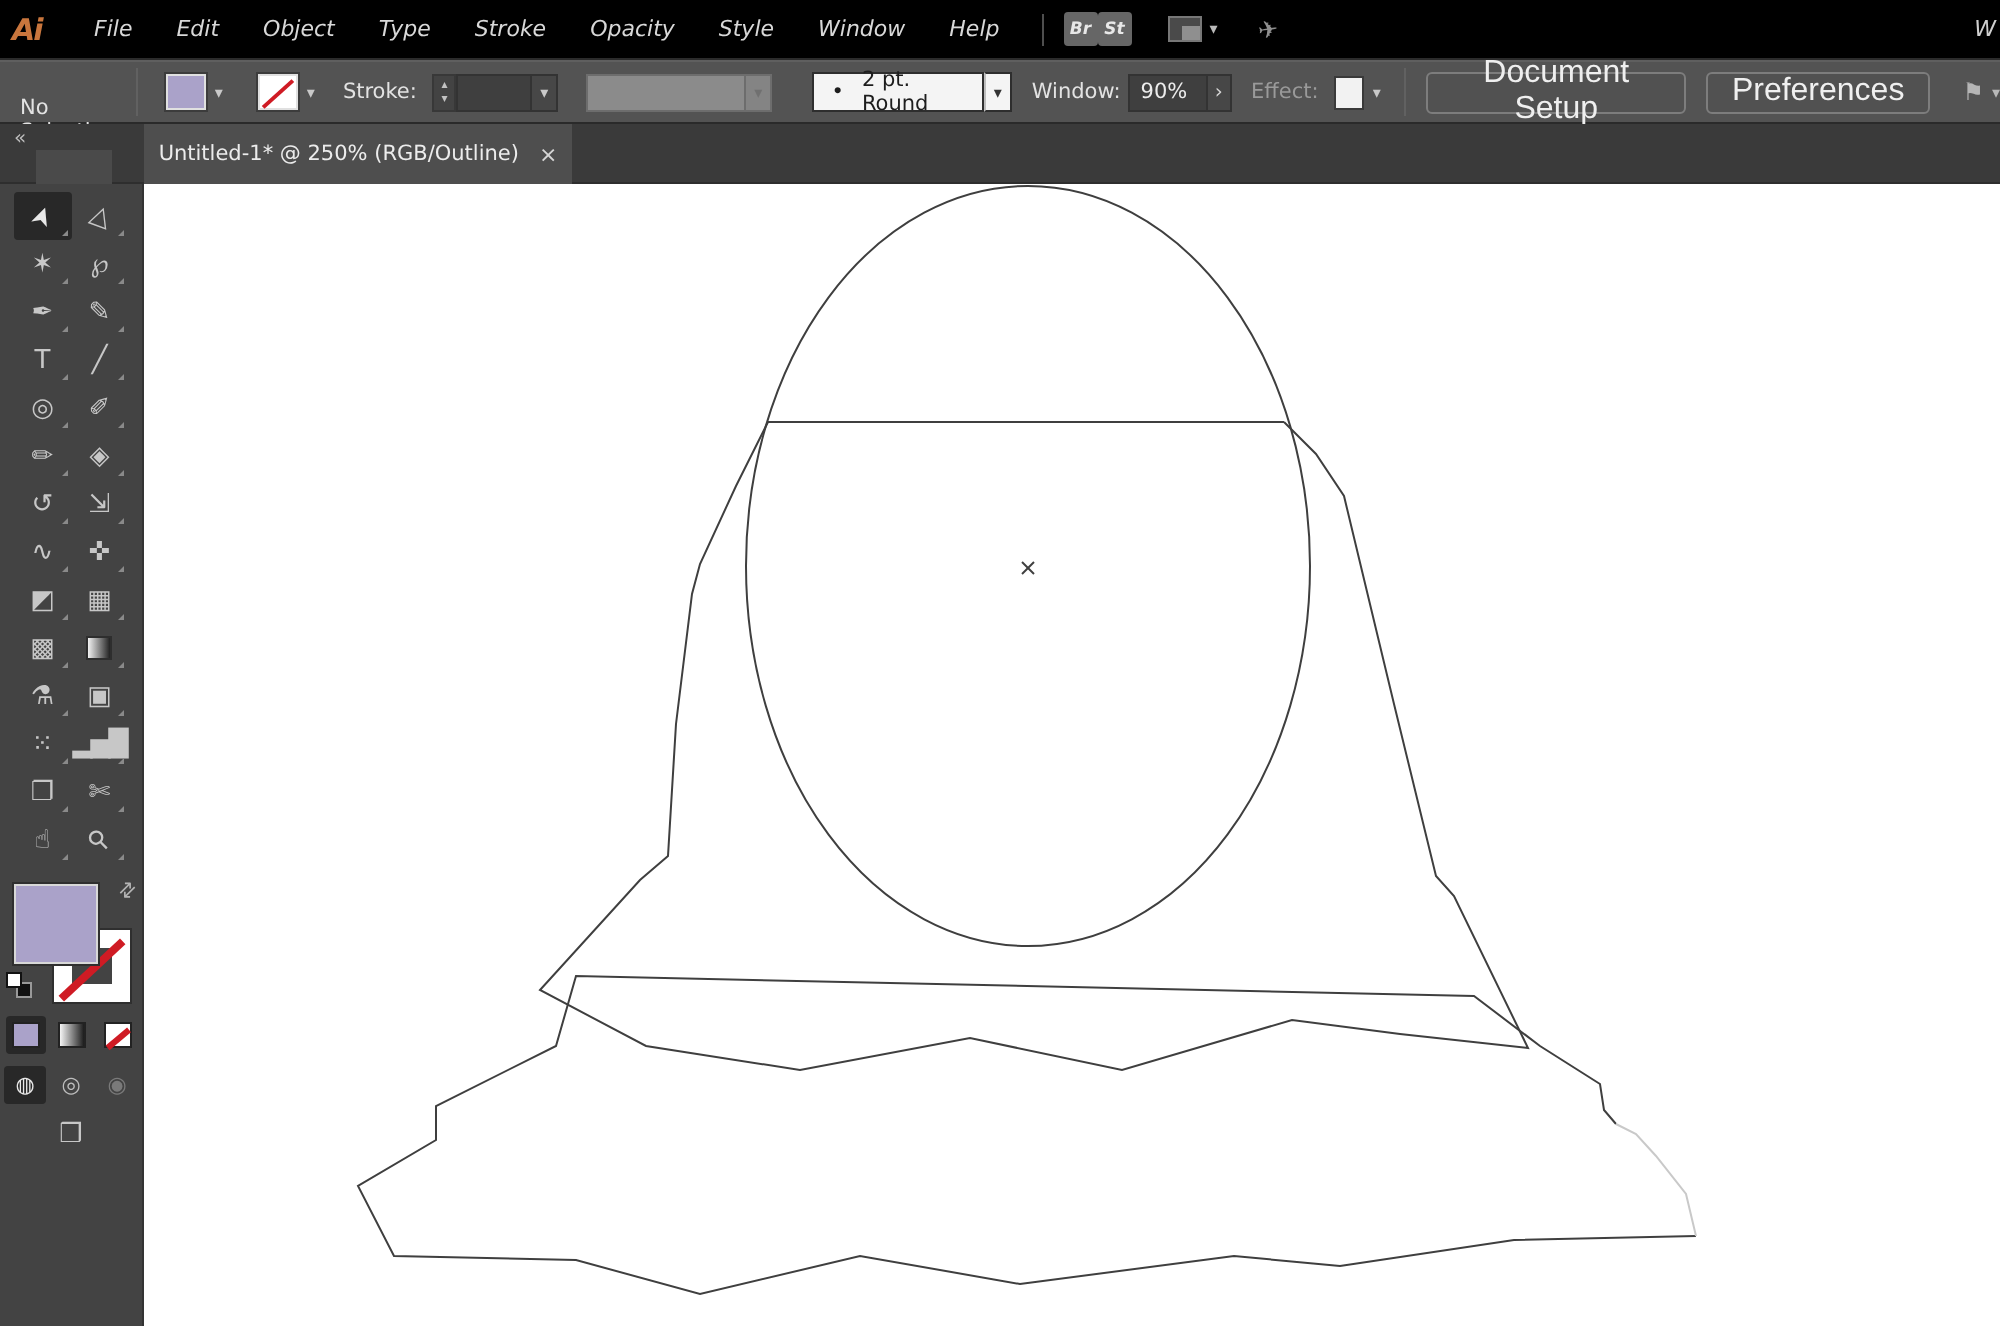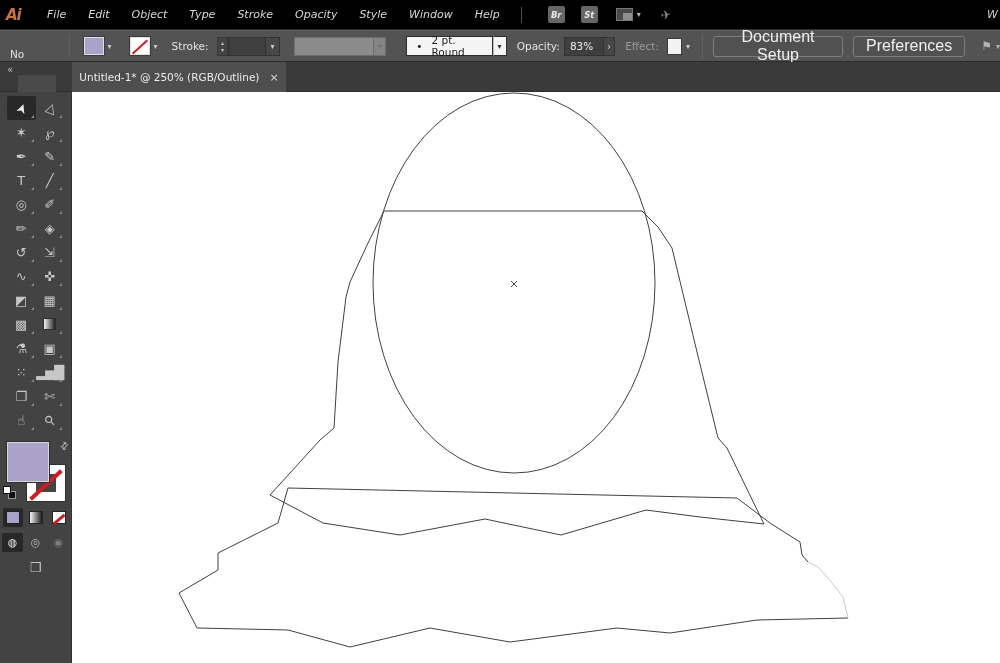--- a/index.html
+++ b/index.html
@@ -6,21 +6,21 @@
   html,body { width:1000px; height:663px; overflow:hidden; }
   body { font-family:"DejaVu Sans","Liberation Sans",sans-serif; background:#3e3e3e; position:relative; }
 
   
   .menubar { height:30px; background:#000000; display:flex; align-items:center; border-bottom:1px solid #2b2b2b; padding-left:6px;font-style:italic; }
   .ai-logo { color:#c9763d; font-weight:bold; font-size:15px; width:30px; letter-spacing:-1px; }
   .menu-items { display:flex; align-items:center; }
   .menu-item { color:#d8d8d8; font-size:11px; padding:0 11px; line-height:29px; cursor:default; }
   .mb-sep { width:1px; height:16px; background:#4e4e4e; margin:0 10px; }
   .sq-btn { width:17px; height:17px; background:#666; color:#e8e8e8; font-size:8.5px; font-weight:bold;
-            display:flex; align-items:center; justify-content:center; border-radius:2px; margin-left:16px; }
+            display:flex; align-items:center; justify-content:center; border-radius:2px; }
   .ws-icon { margin-left:18px; width:17px; height:13px; background:#9a9a9a; border:1px solid #777; display:flex; }
   .ws-icon .l { width:6px; background:#4a4a4a; } .ws-icon .r { flex:1; background:#8f8f8f; border-top:4px solid #4a4a4a; }
   .chev { color:#b9b9b9; font-size:8px; margin-left:4px; }
   .share-icon { color:#8f8f8f; font-size:12px; margin-left:20px; transform:rotate(-8deg); }
   .w-cut { margin-left:auto; color:#cfcfcf; font-size:11px; padding-right:2px; }
 
   
   .controlbar { height:32px; background:#535353; border-top:1px solid #5f5f5f; border-bottom:1px solid #2a2a2a;
                 display:flex; align-items:center; font-size:10.5px; color:#e3e3e3; }
   .cb-label { margin:0 4px 0 10px; }
@@ -151,22 +151,22 @@
 
   <span class="disabled-dd"></span>
   <span class="disabled-chev">▾</span>
 
   <span class="brush-dd">
     <span>•</span>
     <span>2 pt. Round</span>
   </span>
   <span class="brush-chev">▾</span>
 
-  <span class="cb-label">Opacity:</span>
-  <span class="dark-box" style="width:44px;">83%</span>
+  <span class="cb-label">Window:</span>
+  <span class="dark-box" style="width:44px;">90%</span>
   <span class="arrow-btn">›</span>
 
   <span class="cb-label dim">Effect:</span>
   <span class="style-swatch"></span>
   <span class="dd-chev">▾</span>
 
   <span class="vsep" style="margin-left:8px;"></span>
   <button class="cb-btn">Document Setup</button>
   <button class="cb-btn">Preferences</button>
   <span class="flag-icon">⚑</span>

